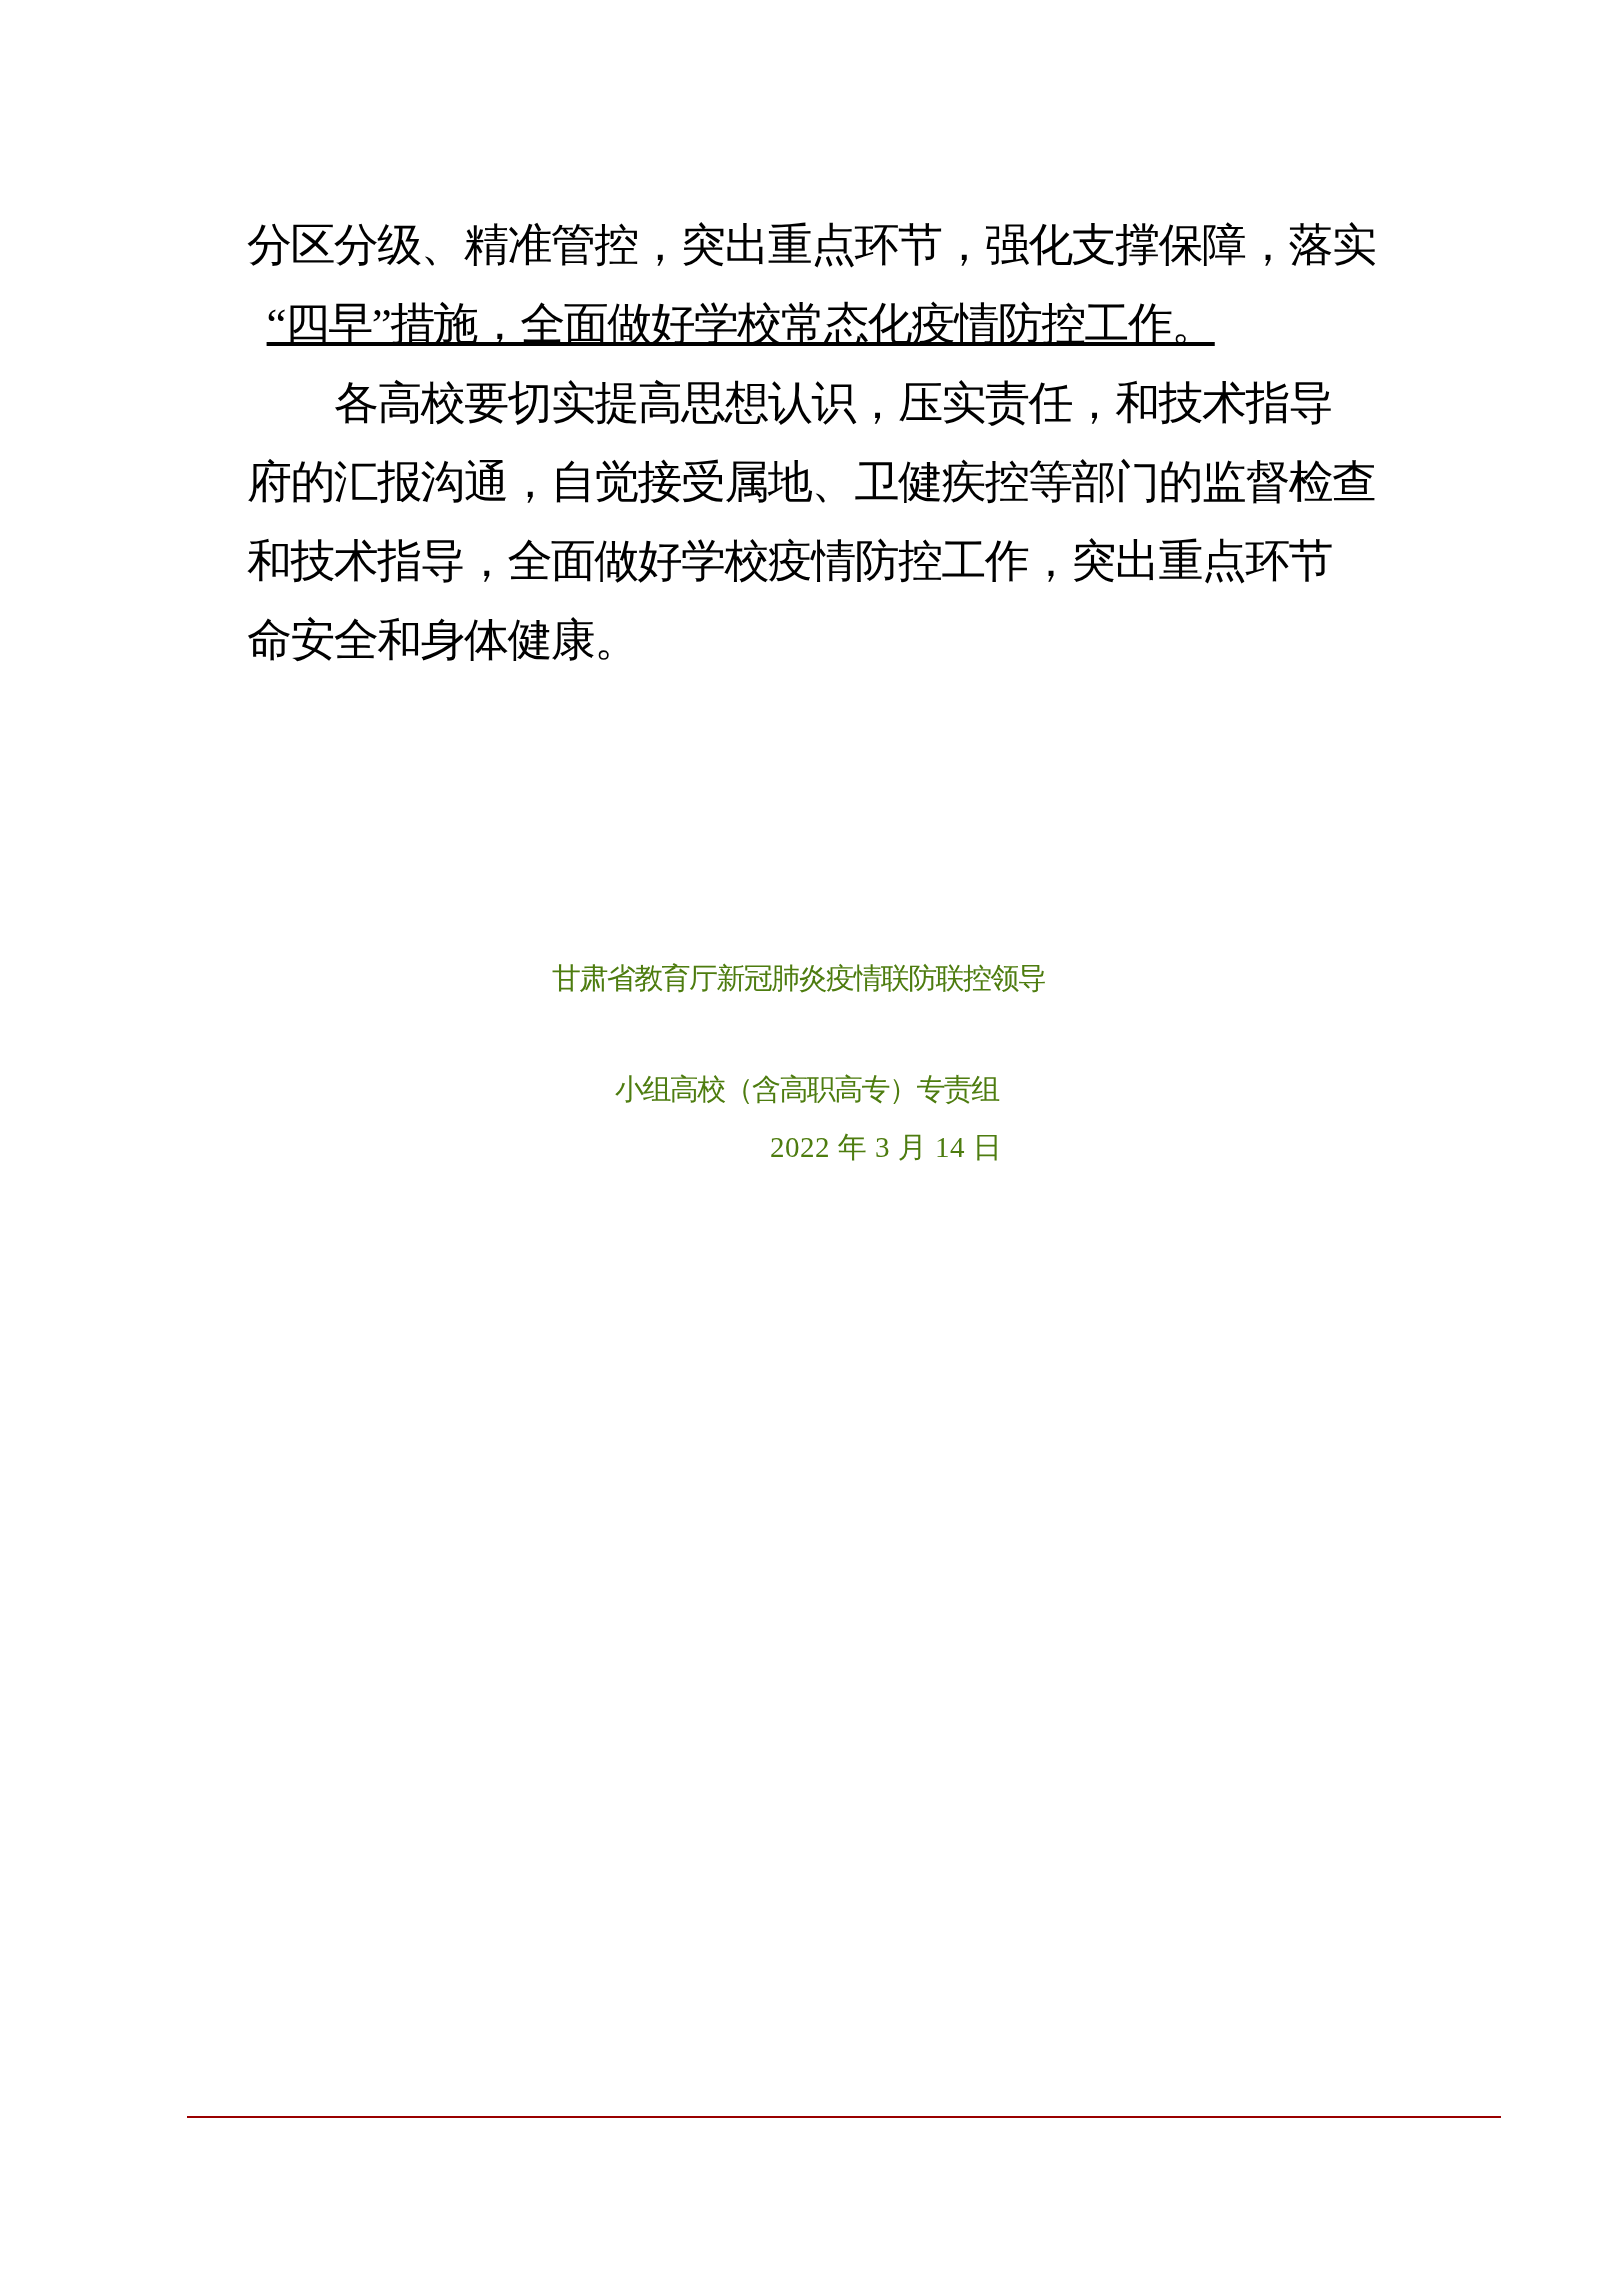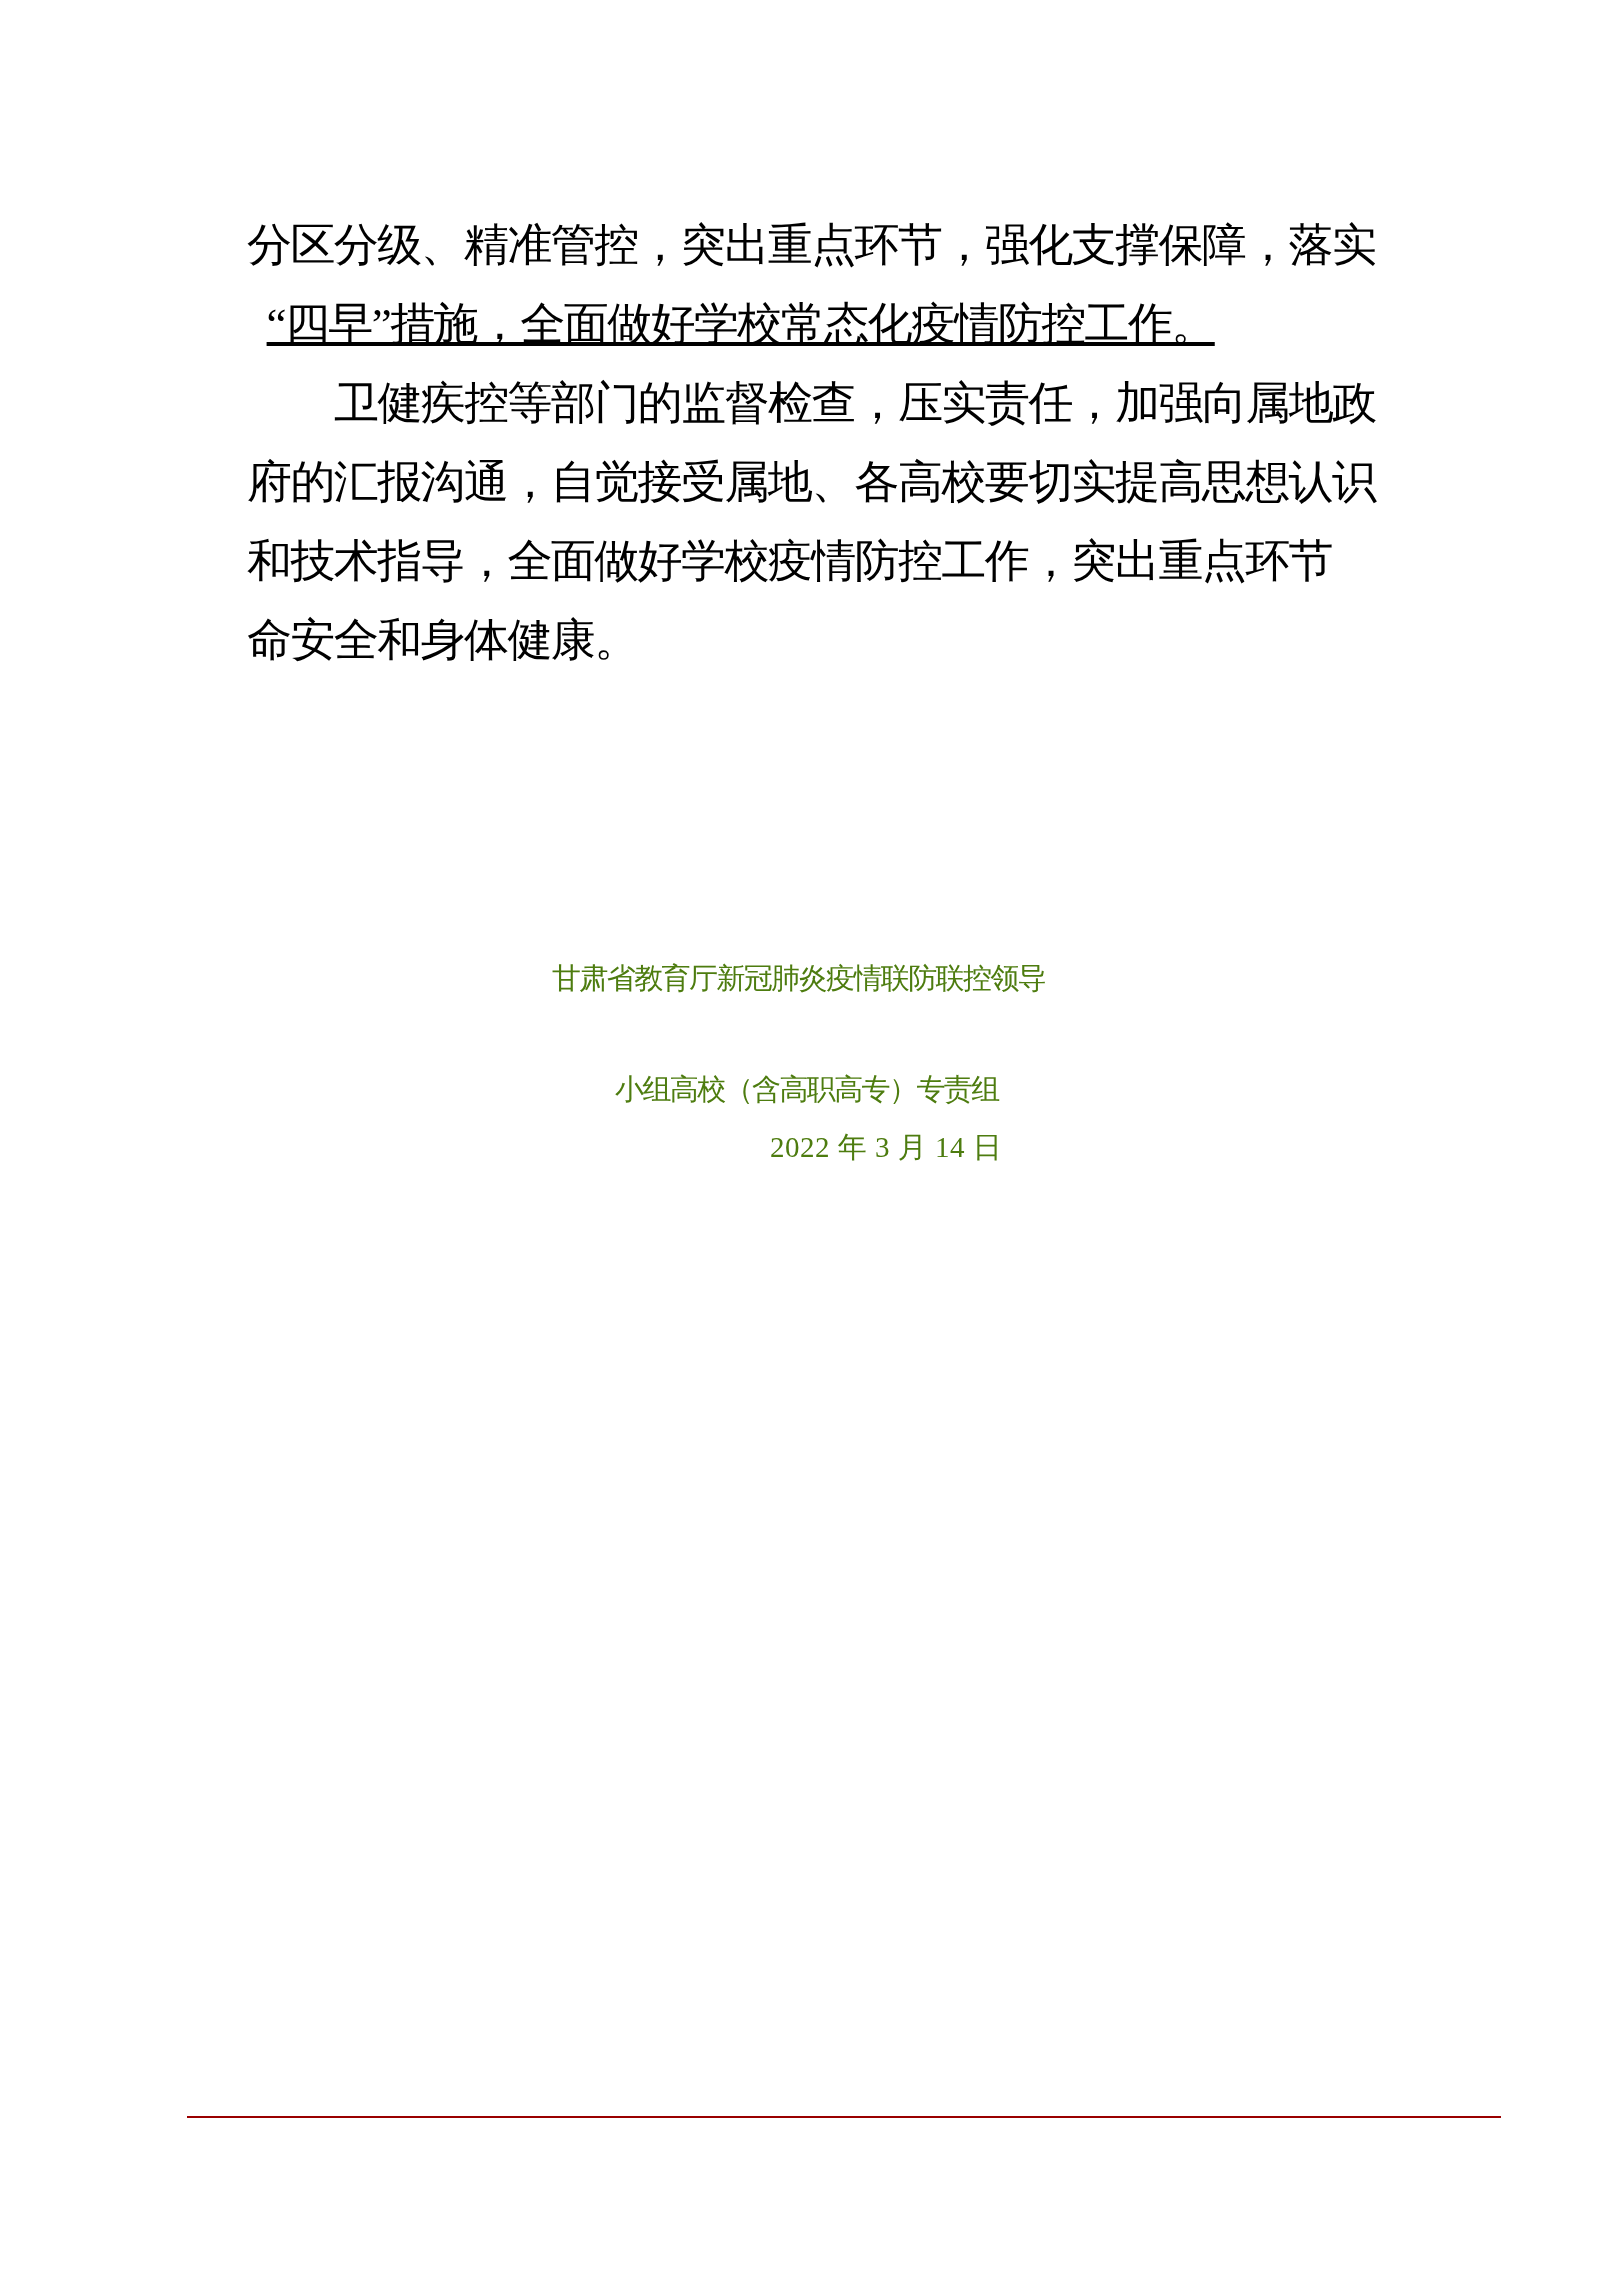--- a/index.html
+++ b/index.html
@@ -78,22 +78,22 @@
   }
 </style>
 </head>
 <body>
 
 <div class="page">
 
   <div class="body-text">
     <div class="doc-line">分区分级、精准管控，突出重点环节，强化支撑保障，落实</div>
     <div class="doc-line quote-hang">“四早”措施，全面做好学校常态化疫情防控工作。</div>
-    <div class="doc-line indent">卫健疾控等部门的监督检查，压实责任，加强向属地政</div>
-    <div class="doc-line">府的汇报沟通，自觉接受属地、各高校要切实提高思想认识</div>
+    <div class="doc-line indent">各高校要切实提高思想认识，压实责任，和技术指导</div>
+    <div class="doc-line">府的汇报沟通，自觉接受属地、卫健疾控等部门的监督检查</div>
     <div class="doc-line">和技术指导，全面做好学校疫情防控工作，突出重点环节</div>
     <div class="doc-line">命安全和身体健康。</div>
   </div>
 
   <div class="sig-line sig-line-1">甘肃省教育厅新冠肺炎疫情联防联控领导</div>
 
   <div class="sig-line sig-line-2">小组高校（含高职高专）专责组</div>
 
   <div class="sig-line date-line">2022 年 3 月 14 日</div>
 

